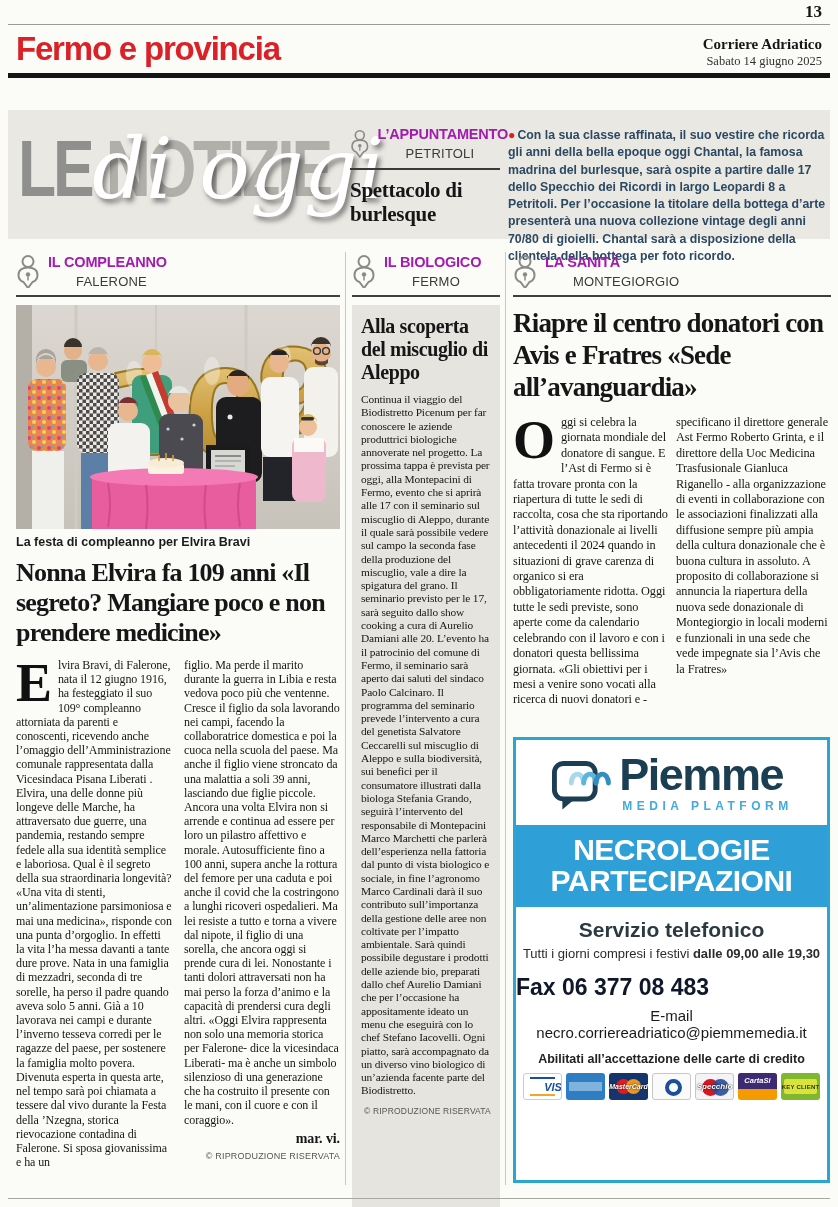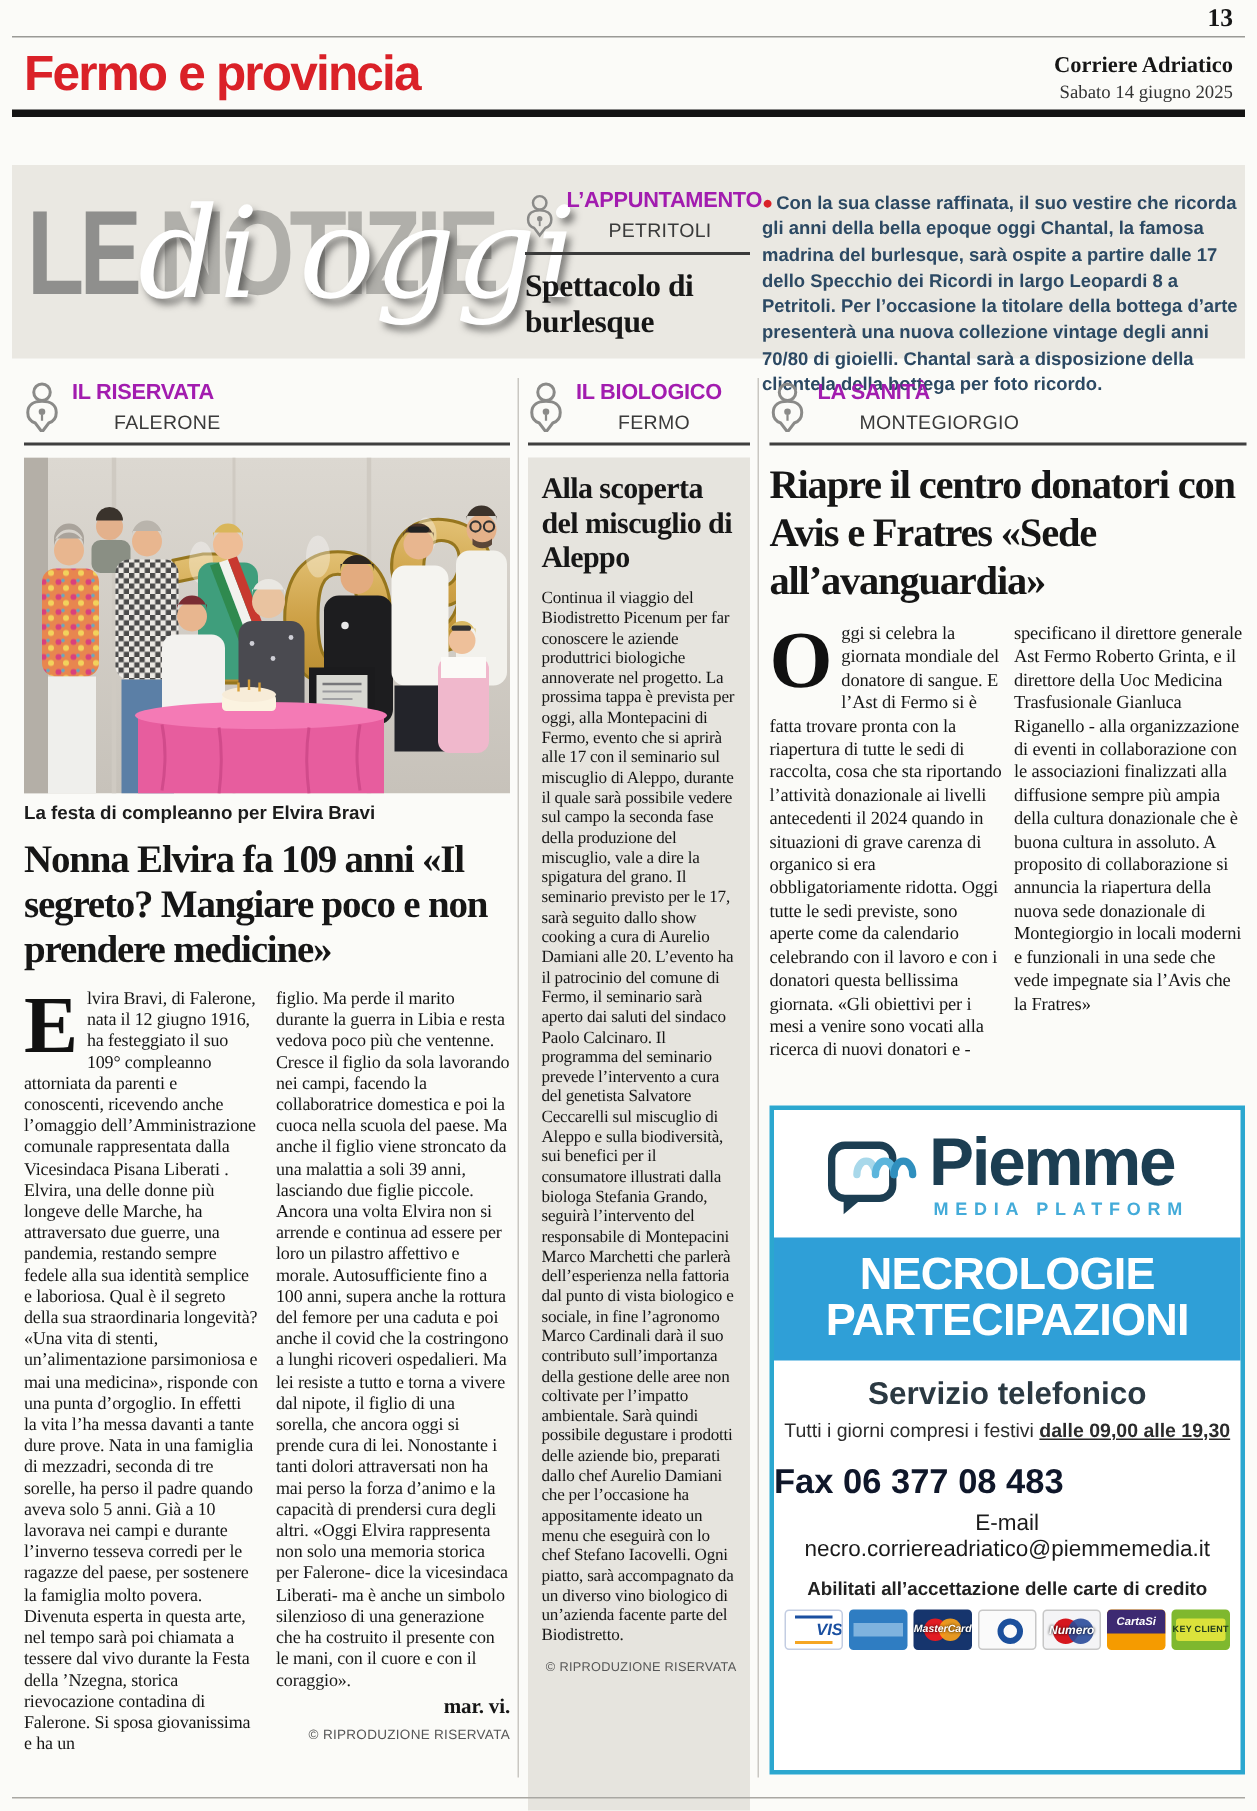--- a/index.html
+++ b/index.html
@@ -61,21 +61,21 @@
 
   
   .ad{position:absolute;left:513px;top:737px;width:317px;height:446px;border:3px solid #2ba7cf;background:#fff;box-sizing:border-box;}
   .ad-logo{display:flex;justify-content:center;align-items:center;gap:7px;margin-top:13px;}
   .brand{font:bold 45px/44px "Liberation Sans",sans-serif;color:#1c3e52;letter-spacing:-1.5px;}
   .brand-sub{font:bold 12px "Liberation Sans",sans-serif;color:#43abd9;letter-spacing:4.5px;margin-top:2px;margin-left:3px;}
   .ad-band{margin-top:12px;background:#2f9fd7;color:#fff;text-align:center;padding:9px 0 11px 0;font:bold 30px/31px "Liberation Sans",sans-serif;letter-spacing:-0.5px;}
   .ad-serv{text-align:center;margin-top:11px;font-family:"Liberation Sans",sans-serif;}
   .serv-title{font:bold 21px "Liberation Sans",sans-serif;color:#2b3942;}
   .serv-hours{font:13px "Liberation Sans",sans-serif;color:#2b2b2b;margin-top:4px;}
-  .serv-hours b{font-weight:bold;text-decoration:underline;}
+  .serv-hours b{font-weight:bold;}
   .nv{display:flex;gap:4px;margin:12px 10px 0 12px;align-items:flex-start;}
   .nv-right{flex:1;}
   .nv-label-row{display:flex;align-items:center;gap:7px;margin-top:2px;}
   .nv-label{font:bold 20px "Liberation Sans",sans-serif;color:#7ea33b;}
   .nv-line{flex:1;height:4px;background:#7ea33b;}
   .nv-box{margin-top:4px;border:4px solid #7ea33b;border-radius:10px;padding:2px 4px;text-align:center;font:bold 36px "Liberation Sans",sans-serif;color:#7ea33b;letter-spacing:0.5px;}
   .ad-fax{text-align:left;font:bold 23px "Liberation Sans",sans-serif;color:#0f172a;margin-top:13px;}
   .ad-email{text-align:center;font:15px "Liberation Sans",sans-serif;color:#1a1a1a;margin-top:6px;}
   .cards-label{text-align:center;font:bold 12.5px "Liberation Sans",sans-serif;color:#222;margin-top:11px;}
   .cards{display:flex;justify-content:center;gap:4px;margin-top:7px;}
@@ -149,21 +149,21 @@
 
   <div class="col1">
     <div class="kicker">
       <svg width="24" height="34" viewBox="0 0 24 34">
         <circle cx="12" cy="7.5" r="5.5" fill="none" stroke="#8a8a88" stroke-width="2"></circle>
         <path d="M2.5 21 c0-5 4-7.5 9.5-7.5 s9.5 2.5 9.5 7.5 c0 3.5-2 6-5 7 l-4.5 6 l-4.5-6 c-3-1-5-3.5-5-7 z" fill="none" stroke="#8a8a88" stroke-width="2"></path>
         <circle cx="12" cy="20.5" r="2.2" fill="#8a8a88"></circle>
         <line x1="12" y1="22.5" x2="12" y2="26.5" stroke="#8a8a88" stroke-width="1.5"></line>
       </svg>
       <div class="k-text">
-        <div class="k-label">IL RISERVATA</div>
+        <div class="k-label">IL COMPLEANNO</div>
         <div class="k-place">FALERONE</div>
       </div>
     </div>
     <div class="k-rule"></div>
 
     <svg class="photo" width="324" height="224" viewBox="0 0 324 224">
       <defs>
         <linearGradient id="gold" x1="0" y1="0" x2="0" y2="1">
           <stop offset="0" stop-color="#ecd08a"></stop>
             <stop offset="0.5" stop-color="#cda045"></stop>
@@ -362,21 +362,21 @@
           <div class="mc2"></div>
           <span>MasterCard</span>
         </div>
       <div class="card diners">
           <div class="dn-ring"></div>
           <span></span>
         </div>
       <div class="card maestro">
           <div class="ms1"></div>
           <div class="ms2"></div>
-          <span>Numero</span>
+          <span>Specchio</span>
         </div>
       <div class="card cartasi">
           <div class="cs-top"></div>
           <span>CartaSi</span>
         </div>
       <div class="card keyclient">
           <div class="kc-in"></div>
           <span>KEY CLIENT</span>
         </div>
     </div>

